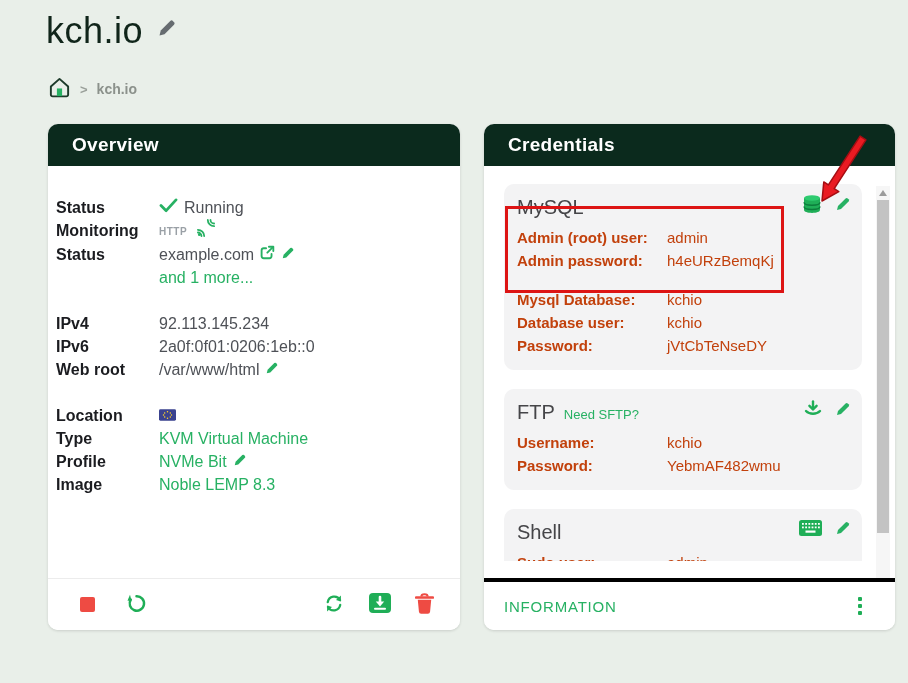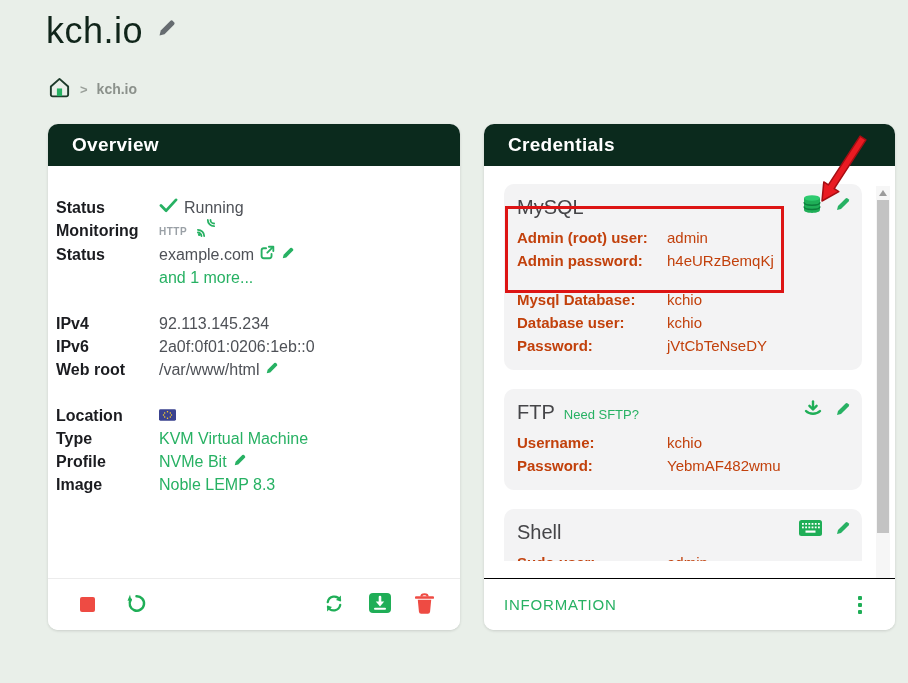--- a/index.html
+++ b/index.html
@@ -49,21 +49,21 @@
                 margin-bottom:19px; position:relative; }
   .cred-heading { font-size:20px; color:#454548; font-weight:400; margin-bottom:7px; display:flex; align-items:baseline; gap:9px; }
   .cred-heading .small-link { font-size:13px; font-weight:normal; }
   .cred-row { display:flex; line-height:23px; font-size:15px; }
   .cred-label { width:150px; flex-shrink:0; font-weight:bold; color:#c2410c; }
   .cred-value { color:#c2410c; }
   .mt16 { margin-top:16px; }
   .panel-icons { position:absolute; top:11px; right:11px; display:flex; align-items:center; gap:13px; }
 
   .cred-footer { position:absolute; left:0; right:0; bottom:0; height:52px; background:#fff;
-                 border-top:1px solid #000000; border-radius:0 0 10px 10px; display:flex;
+                 border-top:4px solid #000000; border-radius:0 0 10px 10px; display:flex;
                  align-items:center; padding:0 30px 0 20px; z-index:3; }
   .info-link { color:#27b163; font-size:15px; letter-spacing:0.8px; cursor:pointer; }
   .kebab { margin-left:auto; display:flex; flex-direction:column; gap:3px; cursor:pointer; padding:3px; }
   .kebab i { width:4px; height:4px; background:#1fae57; border-radius:1px; display:block; }
 
   
   .scrollbar { position:absolute; top:62px; right:5px; bottom:52px; width:14px; background:#f6f6f6; z-index:2; }
   .scroll-up { width:0; height:0; border-left:4px solid transparent; border-right:4px solid transparent;
                border-bottom:6px solid #9b9b9b; margin:4px auto 0 auto; }
   .scroll-thumb { position:absolute; top:14px; left:1px; width:12px; height:333px; background:#c3c3c3; }

